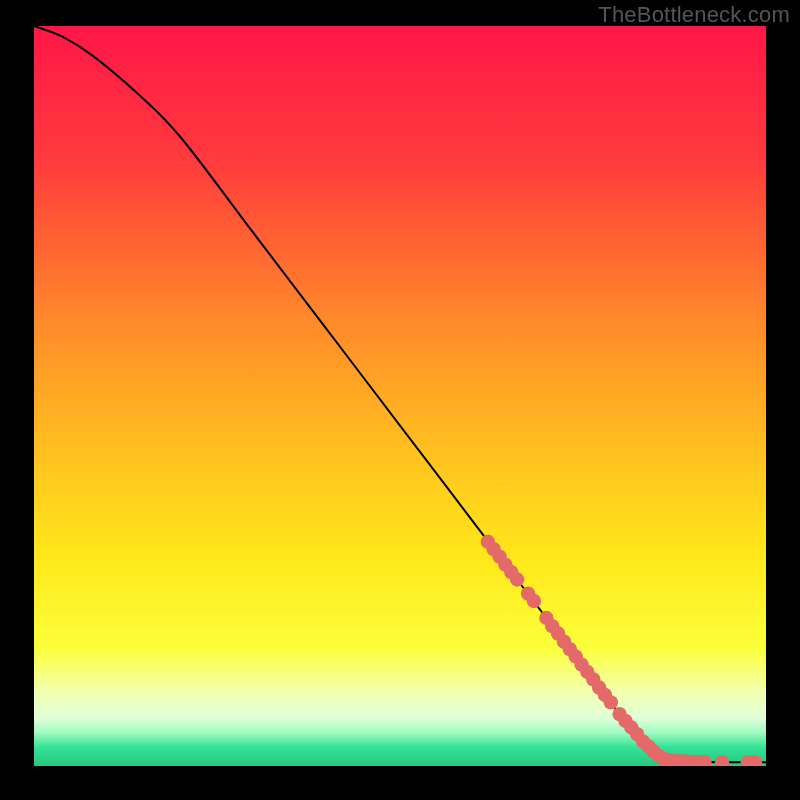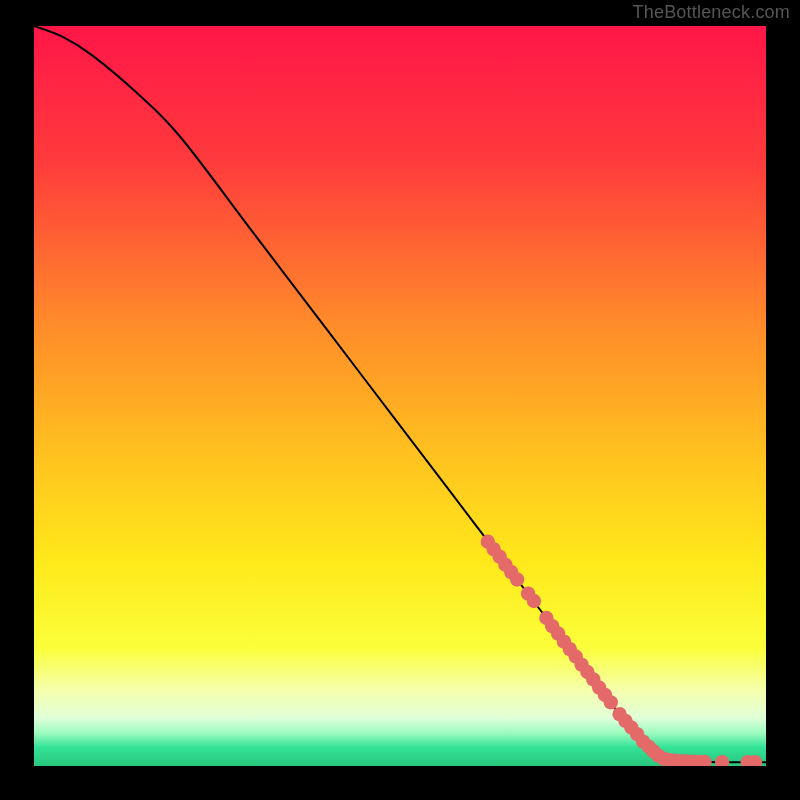--- a/index.html
+++ b/index.html
@@ -15,21 +15,21 @@
     position: relative;
     width: 800px;
     height: 800px;
     background: #000;
   }
   .watermark {
     position: absolute;
     top: 2px;
     right: 10px;
     color: #555;
-    font-size: 18px;
+    font-size: 22px;
     font-weight: 500;
     letter-spacing: 0.2px;
     z-index: 10;
     user-select: none;
   }
   .plot {
     position: absolute;
     
     left: 34px;
     top: 26px;

